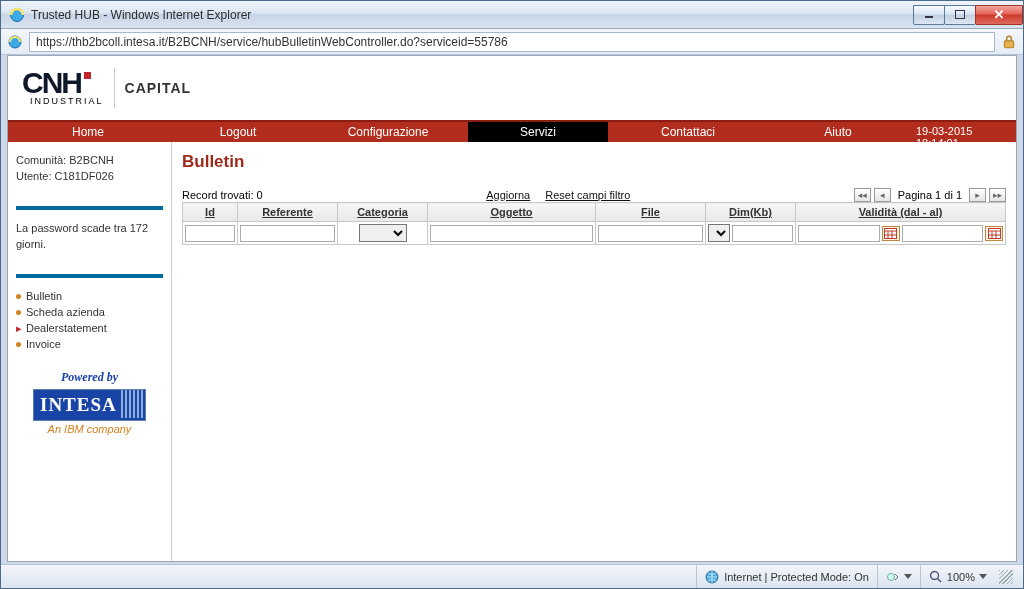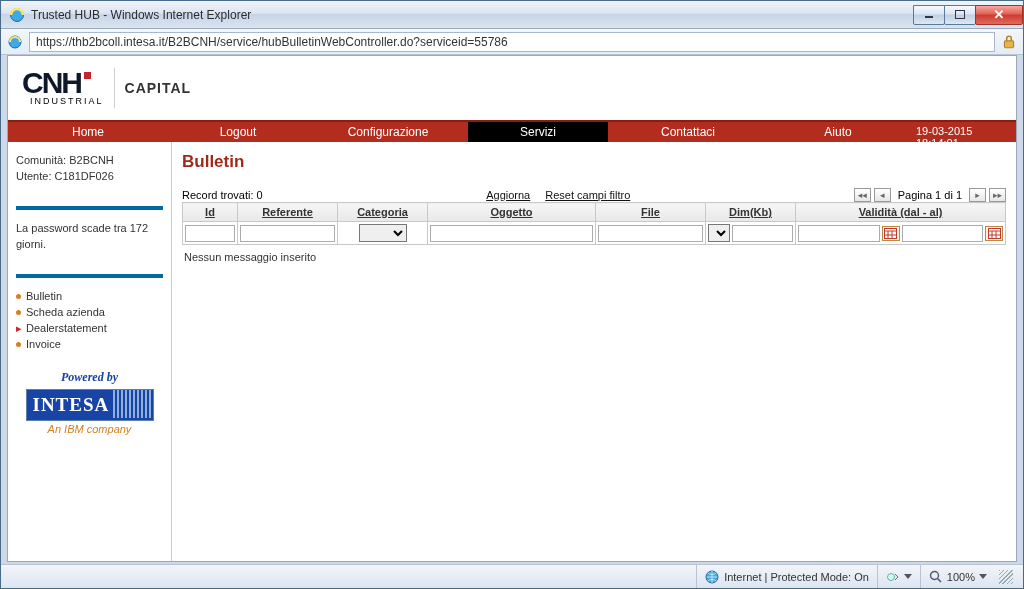--- a/index.html
+++ b/index.html
@@ -40,21 +40,21 @@
 .main { display:flex; height:calc(100% - 64px - 22px); }
 .sidebar { width:164px; padding:10px 8px; border-right:1px solid #ccc; }
 .side-block { font-size:11px; color:#333; margin-bottom:10px; line-height:16px; }
 .side-block.bordered { border-bottom:4px solid #0369a1; padding-bottom:22px; }
 .side-links { margin-top:8px; }
 .side-links a { display:block; text-decoration:none; color:#333; padding:2px 0 2px 10px; position:relative; font-size:11px; }
 .side-links a .bullet { position:absolute; left:0; top:6px; width:5px; height:5px; background:#d57f1e; border-radius:50%; }
 .side-links a .bullet.arrow { background:none; color:#c1272d; top:2px; font-size:11px; }
 .powered { margin-top:18px; text-align:center; }
 .powered .pb { color:#1740a6; font-style:italic; font-weight:bold; font-size:12px; font-family:Georgia,serif; }
-.intesa-box { margin:4px auto 0; width:128px; border:1px solid #5a7fa8; background:#1845a5; color:#fff; display:flex; align-items:flex-start; }
+.intesa-box { margin:4px auto 0; width:113px; border:1px solid #5a7fa8; background:#1845a5; color:#fff; display:flex; align-items:flex-start; }
 .intesa-box .txt { font-family:Georgia,serif; font-weight:bold; font-size:19px; padding:4px 4px 4px 6px; letter-spacing:1px; }
 .intesa-box .stripes { flex:1; height:28px; background:repeating-linear-gradient(90deg,#8eaedb 0 2px,#1845a5 2px 4px); }
 .powered .ibm { color:#d57f1e; font-style:italic; font-size:11px; margin-top:2px; }
 
 .content { flex:1; padding:10px 10px 0 10px; position:relative; }
 .page-title { color:#9e2a1c; font-size:17px; font-weight:bold; margin-bottom:16px; }
 .toolbar { display:flex; align-items:center; font-size:11px; }
 .toolbar .left { flex:0 0 auto; }
 .toolbar .mid { flex:1; text-align:center; }
 .toolbar .mid a { color:#111; margin:0 6px; }
@@ -248,21 +248,20 @@
                         <line x1="4" y1="3" x2="4" y2="11" stroke="#c0392b"></line>
                         <line x1="8" y1="3" x2="8" y2="11" stroke="#c0392b"></line>
                         <line x1="0" y1="7" x2="13" y2="7" stroke="#c0392b"></line>
                       </svg>
                 </span>
               </div>
             </td>
           </tr>
         </tbody>
           </table>
-        <div class="noresult">Nessun messaggio inserito</div>
       </div>
     </div>
   </div>
 
   <div class="statusbar">
     <div class="slot first"></div>
     <div class="slot">
       <span class="globe">
         <svg viewBox="0 0 14 14">
             <circle cx="7" cy="7" r="6" fill="#4fa8e0" stroke="#2a6da0"></circle>

